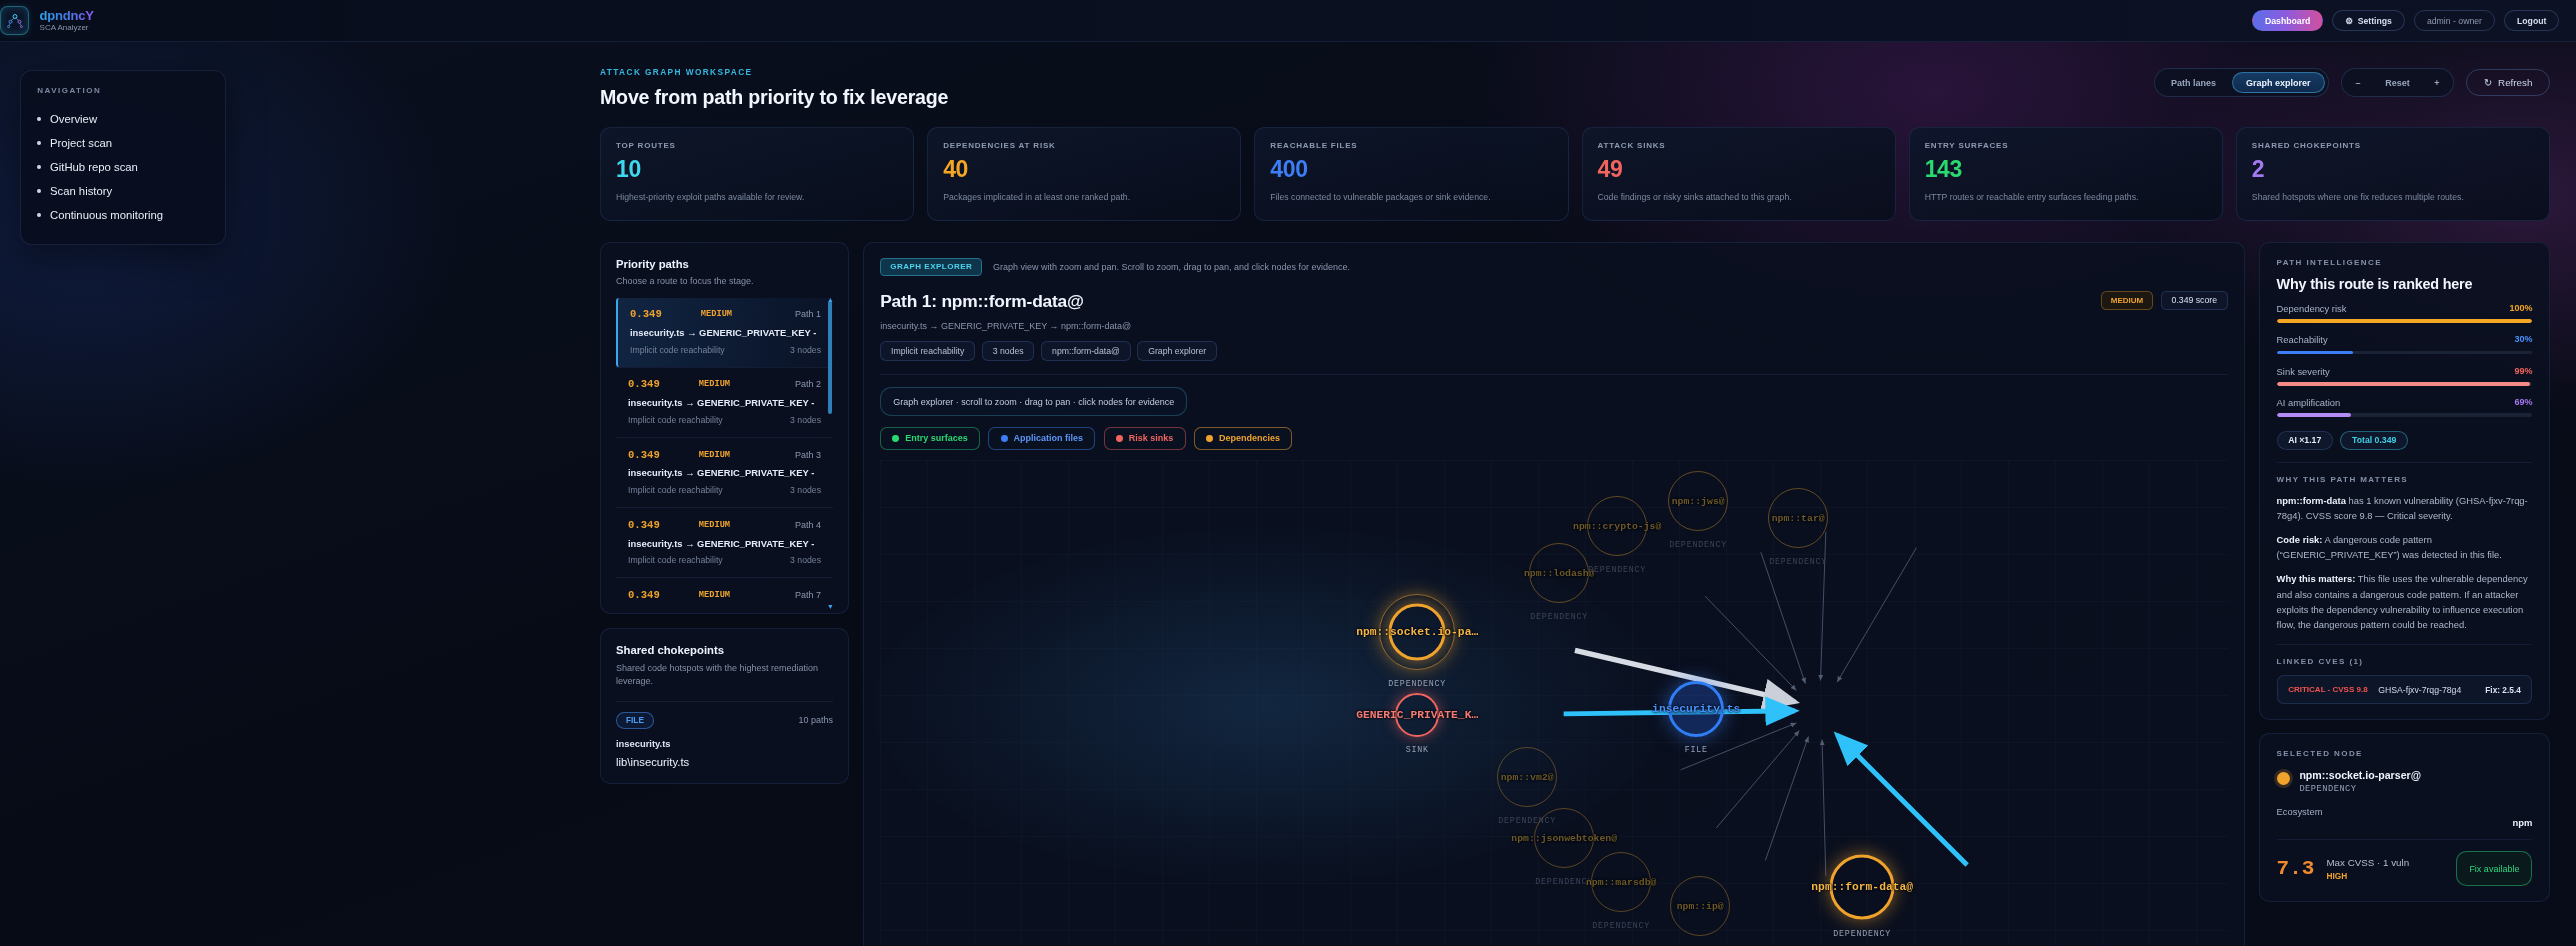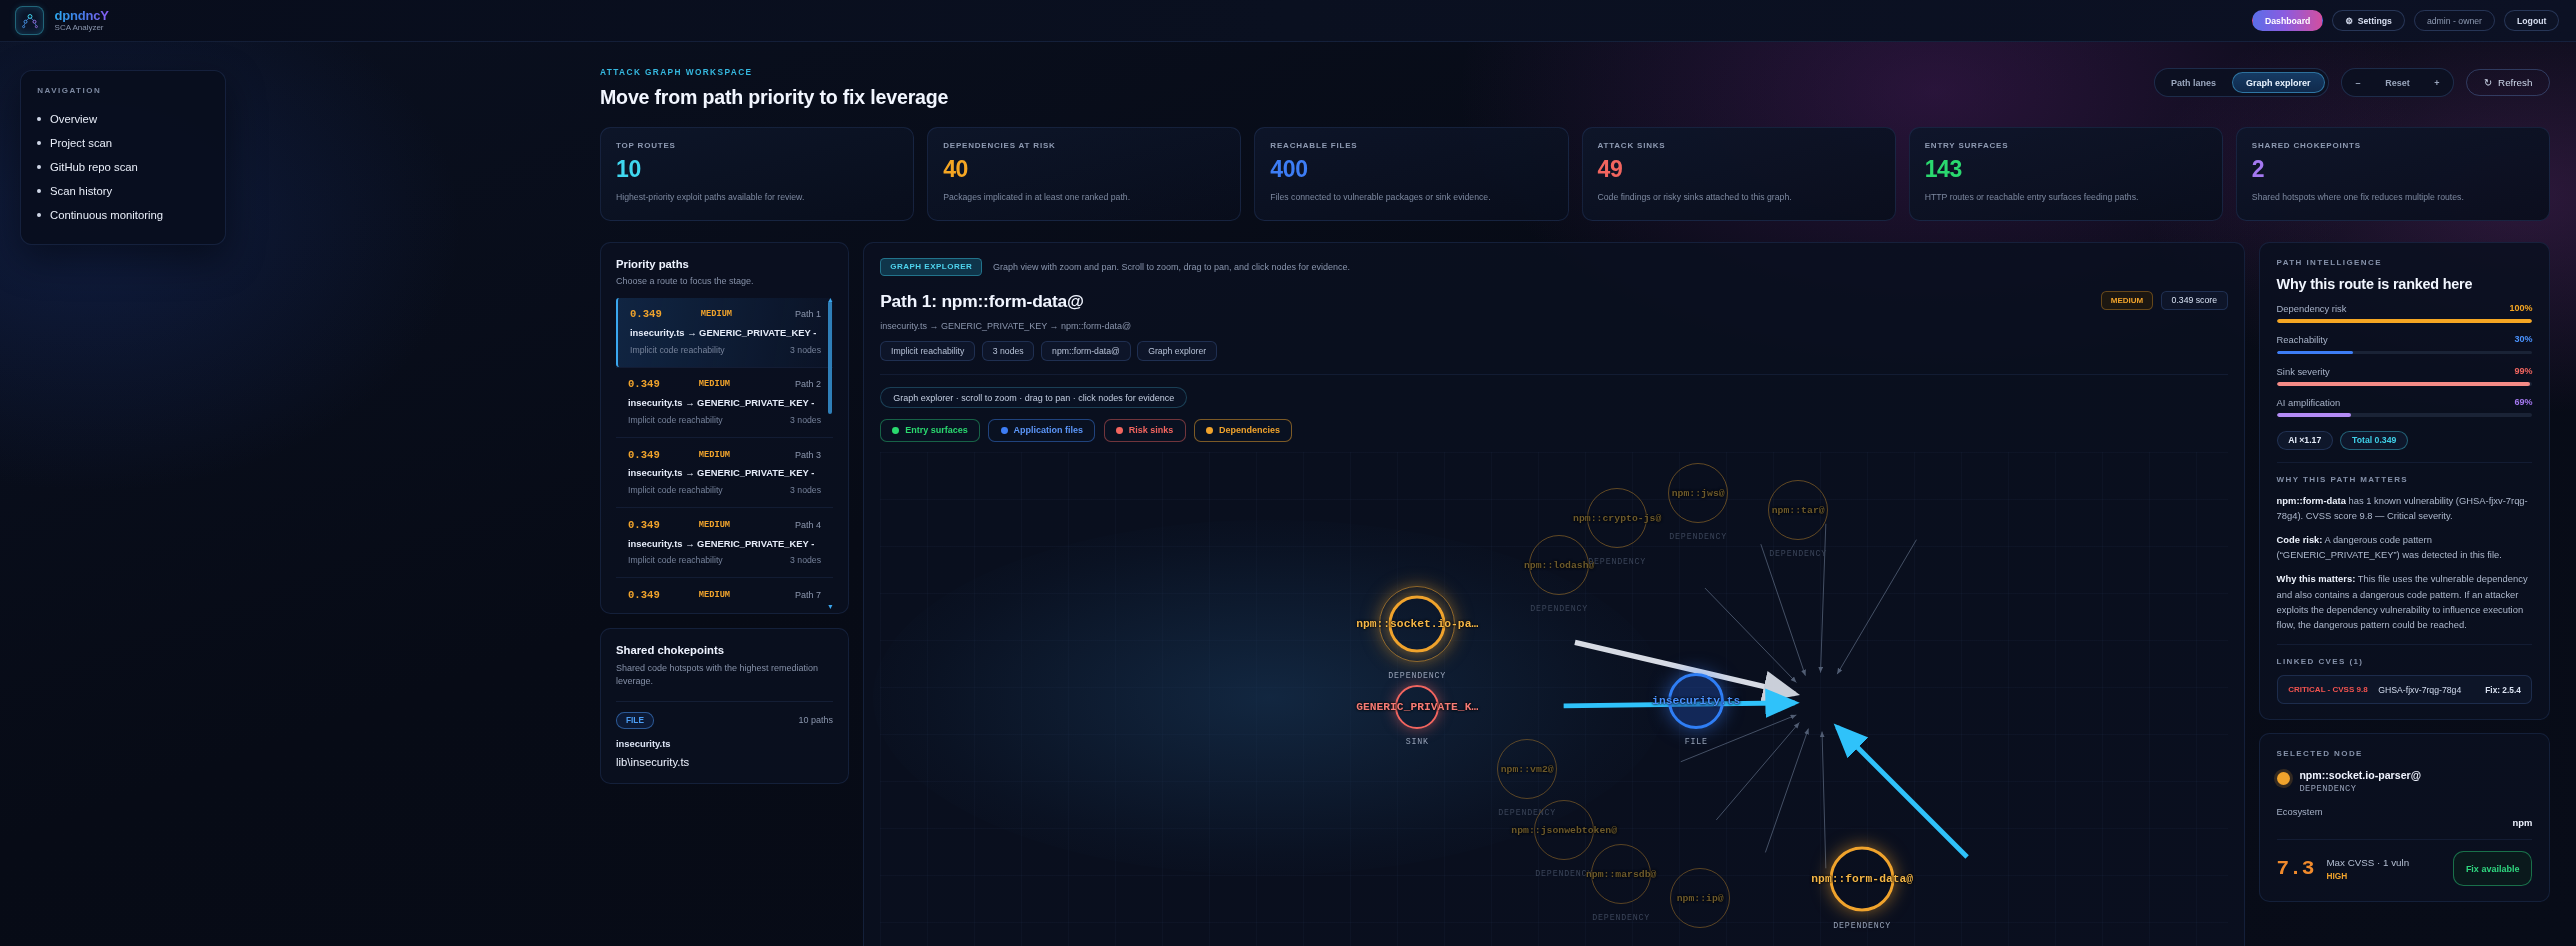--- a/index.html
+++ b/index.html
@@ -17,21 +17,21 @@
       radial-gradient(ellipse 529px 378px at 91px 227px, rgba(30,60,140,.30), transparent 70%),
       linear-gradient(160deg, #0a1020 0%, #070b16 45%, #080c18 100%);
   }
   
   .topbar {
     position: absolute; left:0; top:0; width:2576px; height:42px;
     background: linear-gradient(90deg,#080d1c 0%, #0a1020 50%, #0c1124 100%);
     border-bottom: 0.8px solid rgba(60,90,150,.22);
     display:flex; align-items:center;
   }
-  .brandwrap { display:flex; align-items:center; gap:10.6px; padding-left:15px; }
+  .brandwrap { display:flex; align-items:center; gap:10.6px; }
   .logo {
     width:29px;height:29px;border-radius:7.6px;
     background:#0c1428; border:0.8px solid rgba(60,200,220,.45);
     box-shadow:0 0 9px rgba(40,180,220,.25) inset, 0 0 6px rgba(40,180,220,.18);
     display:flex;align-items:center;justify-content:center;
   }
   .brand-text { line-height:1.05; }
   .brand-name {
     font-size:13px; font-weight:bold; letter-spacing:-0.2px;
     background:linear-gradient(90deg,#2fa8ef 0%, #3f7fe8 45%, #8b5cf6 100%);
@@ -175,21 +175,21 @@
     font-size:8px;font-weight:bold;color:#f0a32c;
     background:rgba(40,28,8,.6); border:0.8px solid rgba(190,130,40,.45);
   }
   .chip-score {
     height:19.6px;padding:0 9.8px;border-radius:5.3px;display:flex;align-items:center;
     font-size:8.7px;color:#d8e2f3; background:rgba(14,22,42,.9);
     border:0.8px solid rgba(66,98,158,.34);
   }
   .ge-div { height:0.8px; background:rgba(70,100,160,.16); margin:13.6px 0 12px; }
   .ge-pan {
-    display:inline-flex;align-items:center;height:21px;padding:0 12px;border-radius:11.3px;
+    display:inline-flex;align-items:center;height:29px;padding:0 12px;border-radius:11.3px;
     font-size:9px;color:#c3cde0; border:0.8px solid rgba(60,150,180,.35); background:rgba(10,20,38,.7);
   }
   .legend { display:flex; gap:8.3px; margin-top:10.6px; }
   .lg { height:23px; padding:0 11.3px; border-radius:6.8px; display:flex; align-items:center; gap:6px;
         font-size:9px; font-weight:bold; background:rgba(10,18,34,.8); }
   .lg i { width:6.8px;height:6.8px;border-radius:50%; display:block; }
   
   .canvas {
     position:relative; margin-top:10.6px; height:544px;
     background-image:
@@ -253,21 +253,21 @@
   .sel-kind { font-family:"Liberation Mono", monospace; font-size:8.7px; color:#97a2b8; margin-top:3px; letter-spacing:0.5px; }
   .sel-kv { display:flex; margin-top:12px; font-size:9.4px; color:#a4afc4;flex-direction:column; }
   .sel-kv b { margin-left:auto; color:#eef3ff; }
   .sel-div { height:0.8px; background:rgba(70,100,160,.16); margin:11.3px 0; }
   .sel-bottom { display:flex; align-items:center; gap:12px; }
   .sel-cvss { font-family:"Liberation Mono", monospace; font-size:21px; font-weight:bold; color:#f08a2c; }
   .sel-meta { font-size:9.8px; color:#b3bed2; }
   .sel-sev { font-size:8.3px; font-weight:bold; color:#f0a32c; margin-top:2.3px; }
   .sel-fix {
     margin-left:auto; height:35px; padding:0 12px; border-radius:10.6px;
-    display:flex;align-items:center; font-size:9px; font-weight:bold; color:#2fd67f;
+    display:flex;align-items:center; font-size:9px; font-weight:normal; color:#2fd67f;
     border:0.8px solid rgba(40,200,120,.5); background:rgba(10,40,26,.4);
   }
 </style>
 </head>
 <body>
 
 <div class="app">
 
   <div class="topbar">
     <div class="brandwrap">

